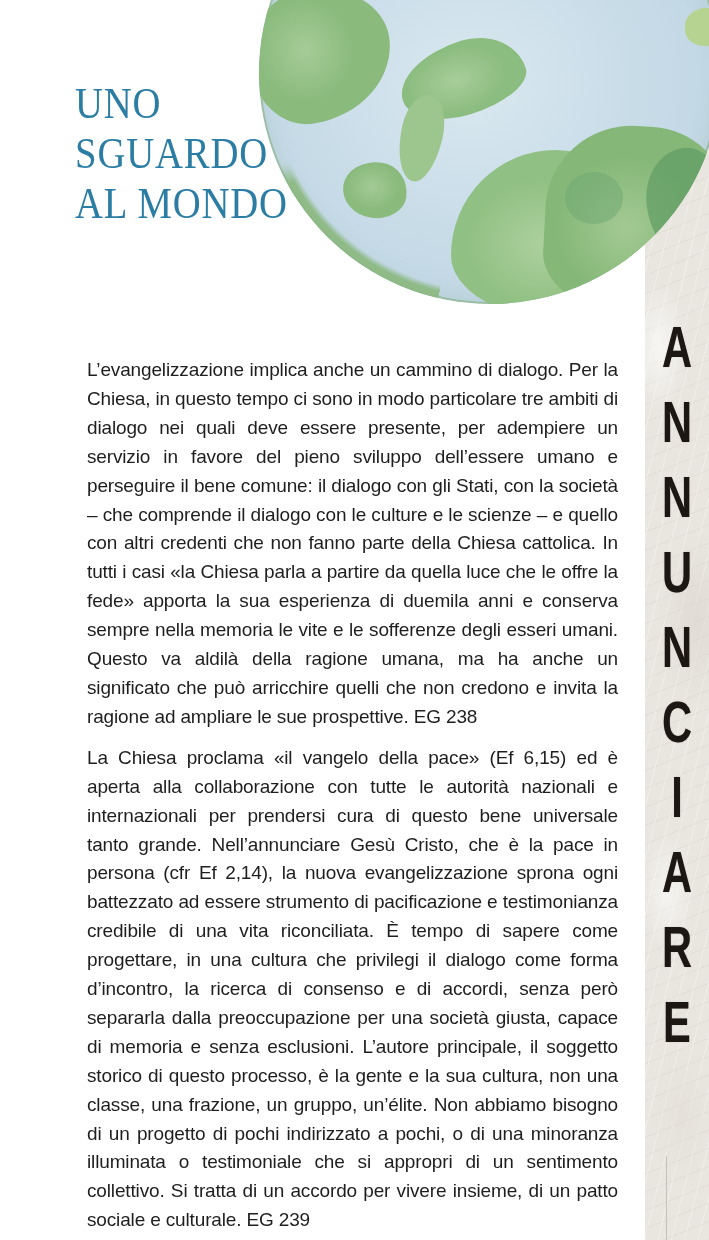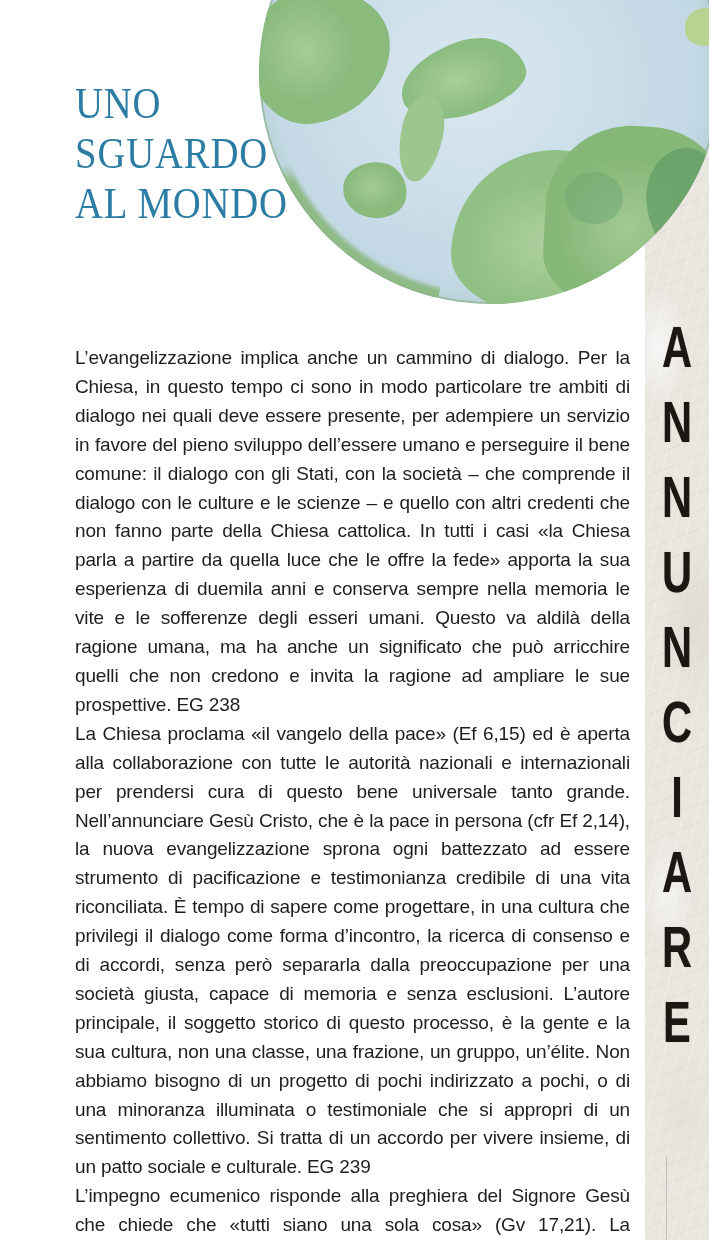--- a/index.html
+++ b/index.html
@@ -116,21 +116,21 @@
   }
   .title span { display:block; }
 
   
   .article {
     position:absolute; left:75px; top:344px; width:555px; z-index:4;
     font-family:"Liberation Sans", sans-serif;
     font-size:19px; line-height:28.9px; color:#1e1e1e;
     text-align:justify; letter-spacing:-0.15px;
   }
-  .article p { margin:0; hyphens:auto; -webkit-hyphens:auto; }
+  .article p { margin:12px; hyphens:auto; -webkit-hyphens:auto; }
 
   
   .page-num {
     position:absolute; left:75px; top:1180px; width:555px; z-index:4;
     text-align:center; font-family:"Liberation Sans", sans-serif;
     font-weight:700; font-size:27px; letter-spacing:1px; color:#111111;
   }
 </style>
 </head>
 <body>

